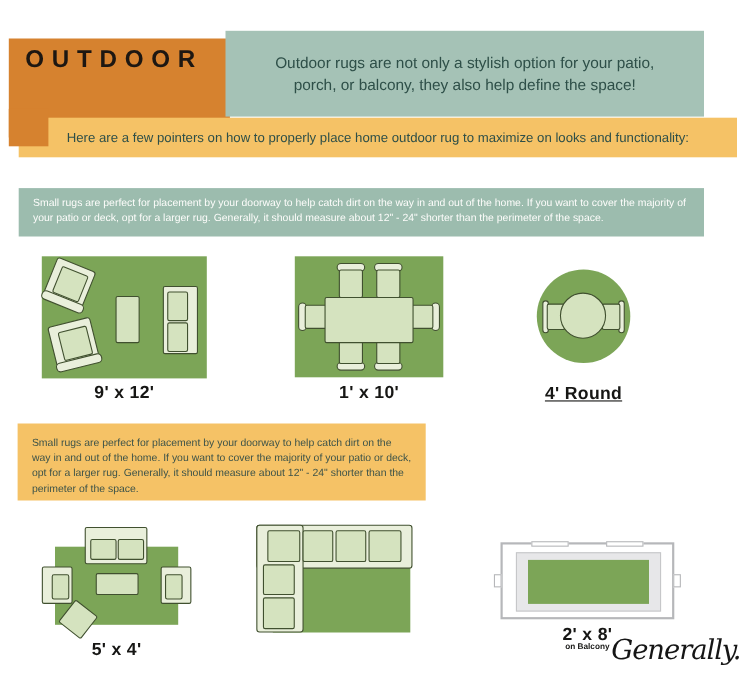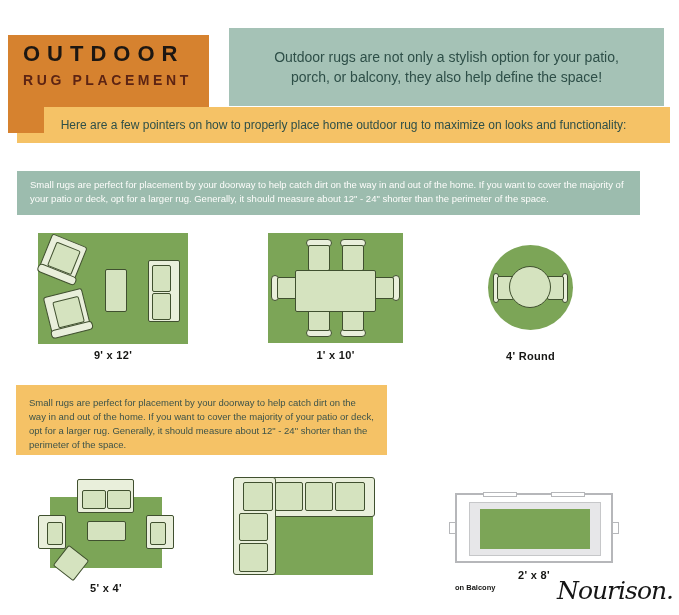--- a/index.html
+++ b/index.html
@@ -12,60 +12,59 @@
   html,body{margin:0;padding:0;background:#fff;}
   .page{position:relative;width:679px;height:615px;background:#fff;overflow:hidden;
         font-family:"Liberation Sans",sans-serif;}
   
   .orange-main{position:absolute;left:8px;top:35px;width:201px;height:90px;background:var(--orange);z-index:1;text-align:center;}
   .orange-tab{position:absolute;left:8px;top:99px;width:36px;height:34px;background:var(--orange);z-index:4;}
   .title{position:absolute;left:15px;top:6px;font-size:22px;font-weight:bold;letter-spacing:7px;color:var(--title-text);white-space:nowrap;}
   .subtitle{position:absolute;left:15px;top:37px;font-size:14px;font-weight:600;letter-spacing:3.6px;color:var(--subtitle-text);white-space:nowrap;}
   .intro-block{position:absolute;left:205px;top:28px;width:435px;height:78px;background:var(--sage);z-index:2;
     color:var(--dark-teal);display:flex;align-items:center;justify-content:center;text-align:center;
-    font-size:14px;line-height:20px;padding:4px 26px;box-sizing:border-box;margin-left:24px;}
+    font-size:14px;line-height:20px;padding:4px 26px;box-sizing:border-box;}
   .banner{position:absolute;left:17px;top:107px;width:653px;height:36px;background:var(--gold);z-index:3;
     display:flex;align-items:center;justify-content:center;text-align:center;font-size:12px;color:var(--dark-teal);}
   
   .note1{position:absolute;left:17px;top:171px;width:623px;height:44px;background:var(--sage-note);
     color:#fdfdfb;font-size:9.5px;line-height:13.5px;padding:7px 13px;box-sizing:border-box;}
   .note2{position:absolute;left:16px;top:385px;width:371px;height:70px;background:var(--gold);
     color:var(--note2-text);font-size:9.5px;line-height:14px;padding:11px 13px;box-sizing:border-box;}
   .runners{position:absolute;left:420px;top:407px;width:229px;height:29px;background:var(--orange);
     color:var(--runners-text);font-size:9.5px;display:flex;align-items:center;padding-left:9px;box-sizing:border-box;}
   
   .rug{position:absolute;background:var(--rug-green);}
   .round{border-radius:50%;}
   .furn,.cushion,.aback{position:absolute;border:1px solid var(--outline);border-radius:2px;box-sizing:border-box;}
   .furn{background:var(--furn-pale);}
   .cushion{background:var(--furn-light);}
   .aback{background:var(--furn-pale);border-radius:4px;}
   .achair{position:absolute;background:var(--furn-pale);border:1px solid var(--outline);border-radius:3px;box-sizing:border-box;}
   .scene{position:absolute;}
   
-  .rug-label{position:absolute;font-weight:bold;font-size:11px;color:var(--label-text);text-align:center;letter-spacing:.3px;}
-  .rug-sublabel{position:absolute;font-weight:600;font-size:7.5px;color:var(--label-text);text-align:left;}
+  .rug-label{position:absolute;font-weight:bold;font-size:16px;color:var(--label-text);text-align:center;letter-spacing:.3px;}
+  .rug-sublabel{position:absolute;font-weight:600;font-size:7.5px;color:var(--label-text);text-align:center;}
   
   .balcony{position:absolute;left:455px;top:493px;width:158px;height:70px;background:#fff;border:2px solid #b6b7ba;box-sizing:border-box;}
   .platform{position:absolute;left:12px;top:7px;width:130px;height:52px;background:#e7e7e9;border:1px solid #c6c7c9;}
   .b-runner{position:absolute;left:22px;top:13px;width:110px;height:40px;background:var(--rug-green);}
   .post{position:absolute;width:7px;height:12px;background:#fff;border:1px solid #b6b7ba;box-sizing:border-box;}
   .notch{position:absolute;height:5px;background:#fff;border:1px solid #b6b7ba;box-sizing:border-box;}
   
   .brand{position:absolute;right:6px;top:576px;font-family:"DejaVu Serif",serif;font-style:italic;
     font-size:25px;color:#151515;letter-spacing:-1px;}
 </style>
 </head>
 <body>
 
 <div class="page">
 
   <div class="orange-main">
     <div class="title">OUTDOOR</div>
-    <div class="subtitle">RUG PLACEMENT</div>
   </div>
   <div class="orange-tab"></div>
   <div class="intro-block">Outdoor rugs are not only a stylish option for your patio, porch, or balcony, they also help define the space!</div>
   <div class="banner">Here are a few pointers on how to properly place home outdoor rug to maximize on looks and functionality:</div>
 
   <div class="note1">Small rugs are perfect for placement by your doorway to help catch dirt on the way in and out of the home. If you want to cover the majority of your patio or deck, opt for a larger rug. Generally, it should measure about 12" - 24" shorter than the perimeter of the space.</div>
 
   <div class="rug scene" style="left:38px;top:233px;width:150px;height:111px;">
     <div class="achair" style="left:6px;top:6px;width:38px;height:38px;transform:rotate(22deg);">
       <div class="aback" style="left:-2px;top:31px;width:41px;height:9px;"></div>
@@ -100,21 +99,21 @@
   </div>
   <div class="rug-label" style="left:268px;top:349px;width:135px;">1' x 10'</div>
 
   <div class="rug round scene" style="left:488px;top:245px;width:85px;height:85px;">
     <div class="aback" style="left:5px;top:28px;width:6px;height:30px;"></div>
     <div class="cushion" style="left:9px;top:31px;width:17px;height:24px;"></div>
     <div class="aback" style="left:74px;top:28px;width:6px;height:30px;"></div>
     <div class="cushion" style="left:59px;top:31px;width:17px;height:24px;"></div>
     <div class="cushion round" style="left:21px;top:21px;width:42px;height:42px;border-radius:50%;"></div>
   </div>
-  <div class="rug-label" style="left:488px;top:350px;width:85px;">4' Round</div>
+  <div class="rug-label" style="left:488px;top:350px;width:85px;text-decoration:underline;">4' Round</div>
 
   <div class="note2">Small rugs are perfect for placement by your doorway to help catch dirt on the way in and out of the home. If you want to cover the majority of your patio or deck, opt for a larger rug. Generally, it should measure about 12" - 24" shorter than the perimeter of the space.</div>
 
   <div class="rug scene" style="left:50px;top:497px;width:112px;height:71px;">
     <div class="furn" style="left:27px;top:-18px;width:57px;height:34px;">
       <div class="cushion" style="left:4px;top:10px;width:24px;height:19px;"></div>
       <div class="cushion" style="left:29px;top:10px;width:24px;height:19px;"></div>
     </div>
     <div class="furn" style="left:-12px;top:18px;width:28px;height:34px;">
       <div class="cushion" style="left:8px;top:6px;width:16px;height:23px;"></div>
@@ -144,15 +143,15 @@
     <div class="notch" style="left:94px;top:-3px;width:34px;"></div>
     <div class="post" style="left:-8px;top:27px;"></div>
     <div class="post" style="left:155px;top:27px;"></div>
     <div class="platform">
       <div class="b-runner" style="left:10px;top:6px;"></div>
     </div>
   </div>
   <div class="rug-label" style="left:455px;top:569px;width:158px;">2' x 8'</div>
   <div class="rug-sublabel" style="left:455px;top:583px;width:158px;">on Balcony</div>
 
-  <div class="brand">Nourison.</div>
+  <div class="brand">Generally.</div>
 
 </div>
 
 </body></html>

